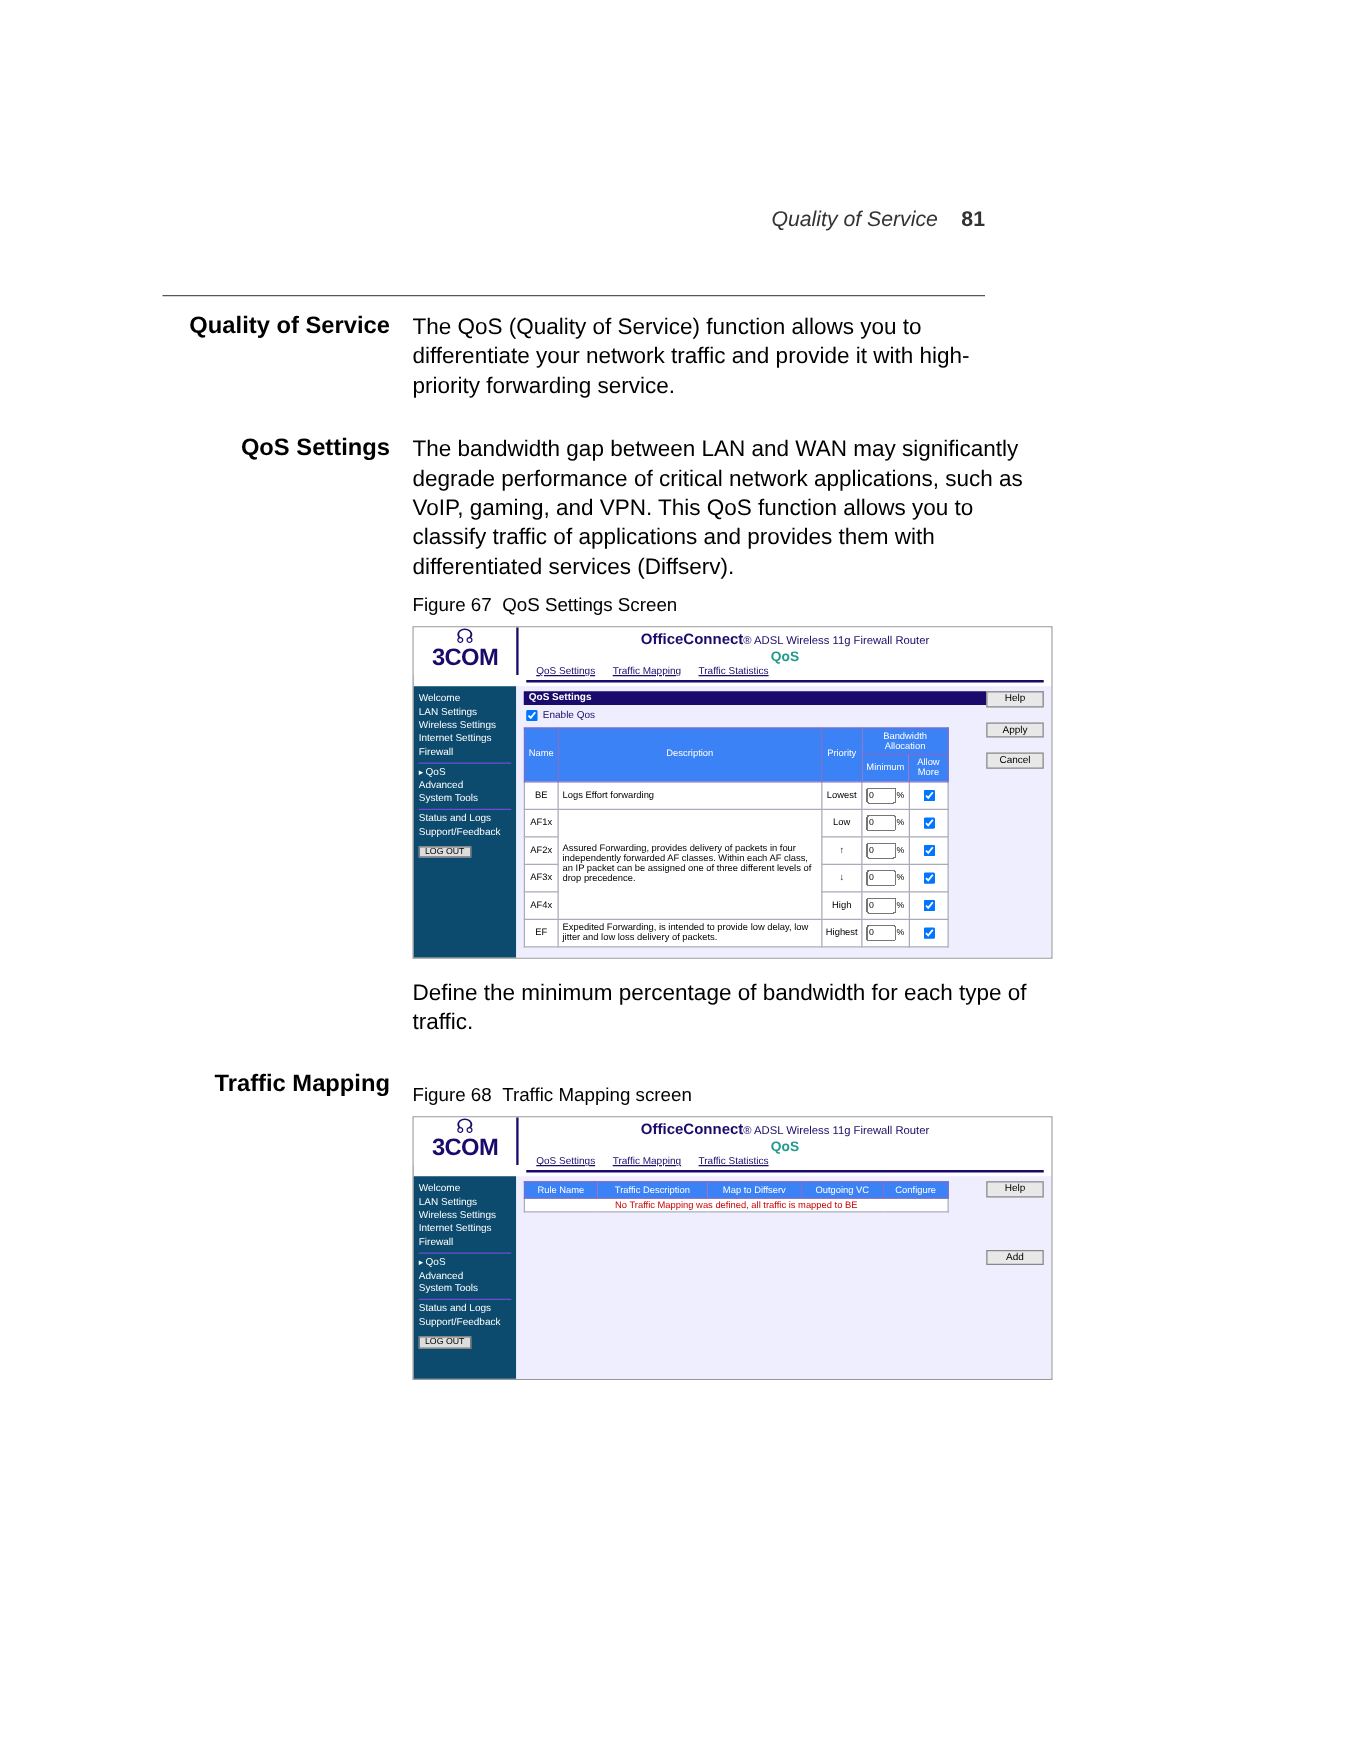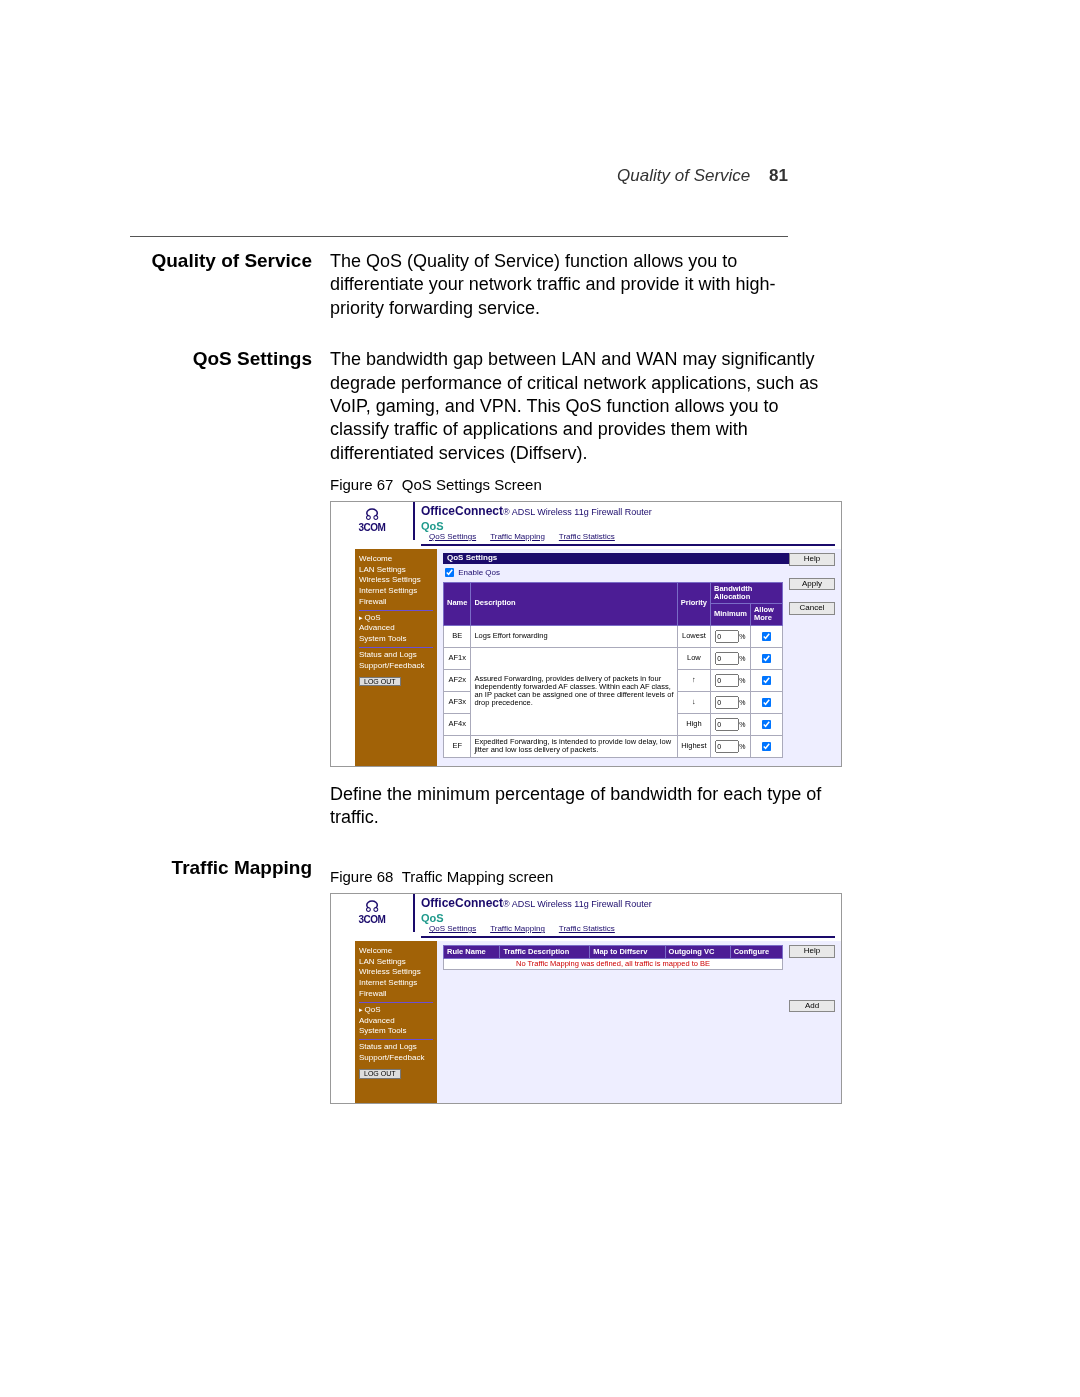--- a/index.html
+++ b/index.html
@@ -74,31 +74,31 @@
     margin-bottom: 14px;
   }
   .shot-top { display:flex; }
   .shot-logo {
     width: 82px; height: 38px;
     background:#fff;
     display:flex; flex-direction:column; align-items:center; justify-content:center;
     border-right: 2px solid #1a0a6b;
   }
   .shot-logo .curl { font-size:16px; color:#1a0a6b; line-height:0.8;}
-  .shot-logo .brand { font-size:10px; font-weight:bold; color:#1a0a6b; letter-spacing:-0.5px;}
-  .shot-banner { flex:1; padding:3px 6px; background:#fff; }
+  .shot-logo .brand { font-size:19px; font-weight:bold; color:#1a0a6b; letter-spacing:-0.5px;}
+  .shot-banner { flex:1; padding:3px 6px; background:#fff;text-align:center; }
   .shot-banner .prod { color:#1a0a6b; font-weight:bold; font-size:12px;}
   .shot-banner .prod .sub { font-weight:normal; font-size:9px; color:#1a0a6b;}
   .shot-banner .crumb { color:#1f9a8c; font-size:11px; font-weight:bold; margin-top:2px;}
   .shot-tabs { display:flex; gap:14px; padding:1px 8px 2px; background:#fff; border-bottom:2px solid #1a0a6b;}
   .shot-tabs span { color:#1a0a6b; font-size:8px; text-decoration:underline;}
   .shot-body { display:flex; }
   .shot-nav {
-    width:82px; background:#a16207; color:#fff; padding:4px 4px 8px;
-    font-size:8px; box-sizing:border-box;margin-left:24px;
+    width:82px; background:#0c4a6e; color:#fff; padding:4px 4px 8px;
+    font-size:8px; box-sizing:border-box;
   }
   .shot-nav div { margin:2px 0; white-space:nowrap; }
   .shot-nav .sep { border-top:1px solid #6a4fd6; margin:3px 0; height:0;}
   .shot-nav .sel::before { content:"▸ "; font-size:7px;}
   .shot-nav .btn {
     display:inline-block; background:#ddd; color:#000; border:1px solid #777;
     padding:0 4px; font-size:7px; margin-top:4px;
   }
   .shot-main { flex:1; background:#eef; padding:4px 6px 8px; position:relative;}
   .panel-head {
@@ -110,22 +110,22 @@
   .action-col { position:absolute; right:6px; top:4px; display:flex; flex-direction:column; gap:12px;}
   .minibtn {
     width:44px; text-align:center; background:#e8e8e8; border:1px solid #888;
     font-size:8px; padding:1px 0; color:#000;
   }
   table.inner {
     border-collapse:collapse; width:100%; max-width:340px; font-size:7.5px; color:#000;
     background:#fff;
   }
   table.inner th {
-    background:#4c1d95; color:#fff; font-weight:bold; padding:2px 3px;
-    border:1px solid #7a6cc7; text-align:left;
+    background:#3b82f6; color:#fff; font-weight:normal; padding:2px 3px;
+    border:1px solid #7a6cc7; text-align:center;
   }
   table.inner td {
     border:1px solid #aab; padding:1px 3px; text-align:center; vertical-align:middle;
   }
   table.inner td.desc { text-align:left; }
   .pct input { width:20px; font-size:7px; height:9px; padding:0;}
   .pct span { font-size:7px;}
   .ck { transform:scale(0.7);}
   .warnrow td { color:#c00; background:#fff; font-size:7.5px;}
 </style>

